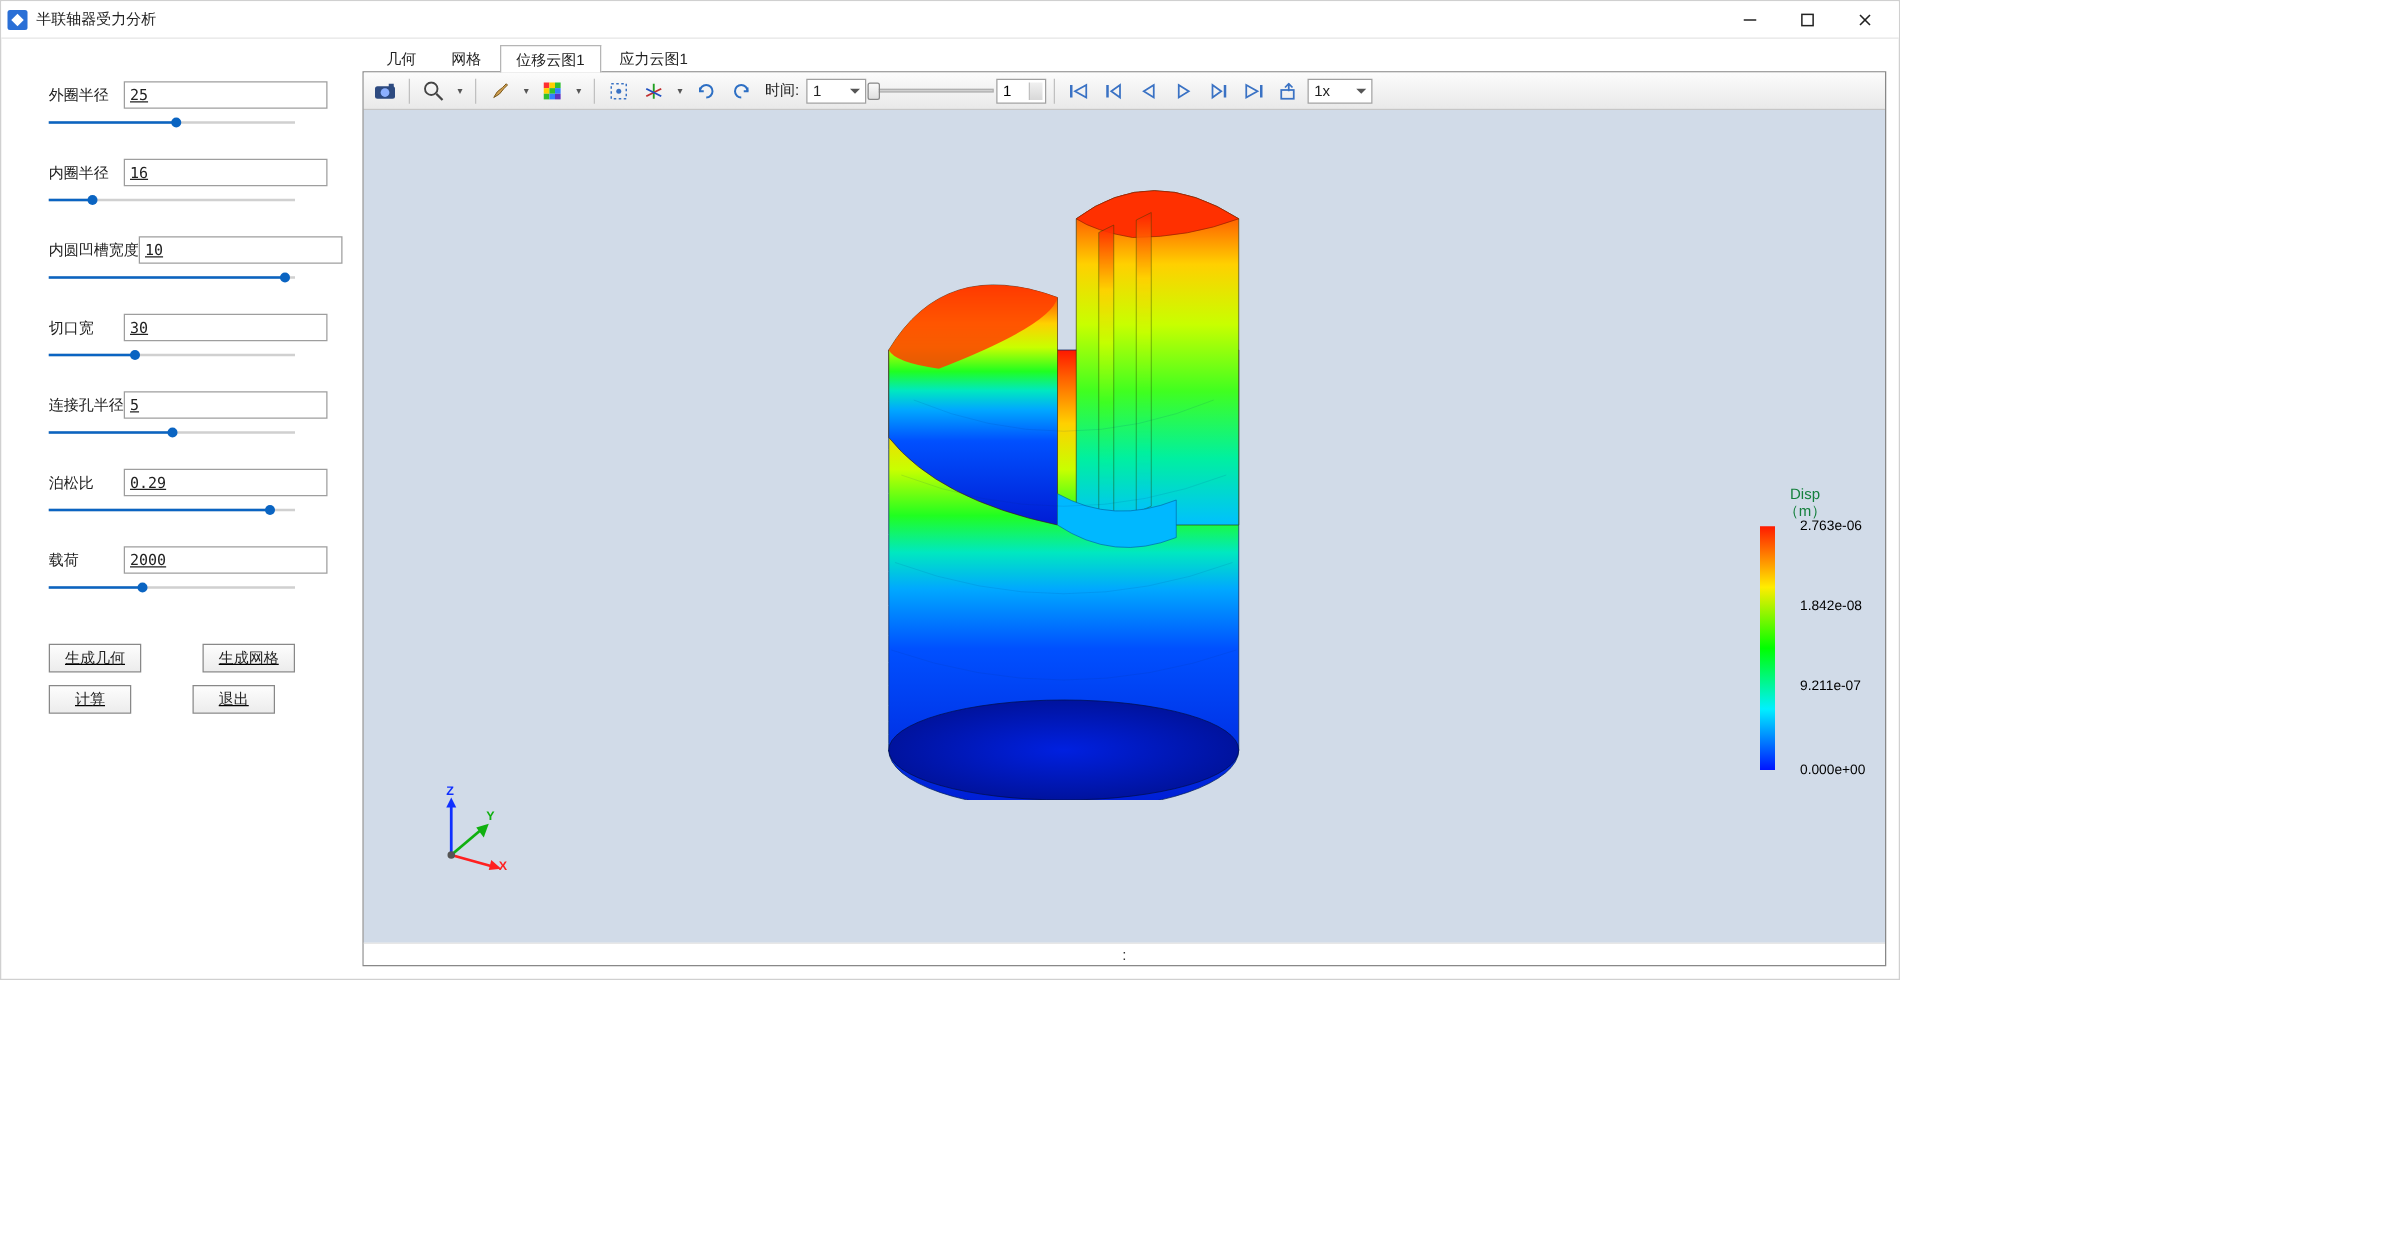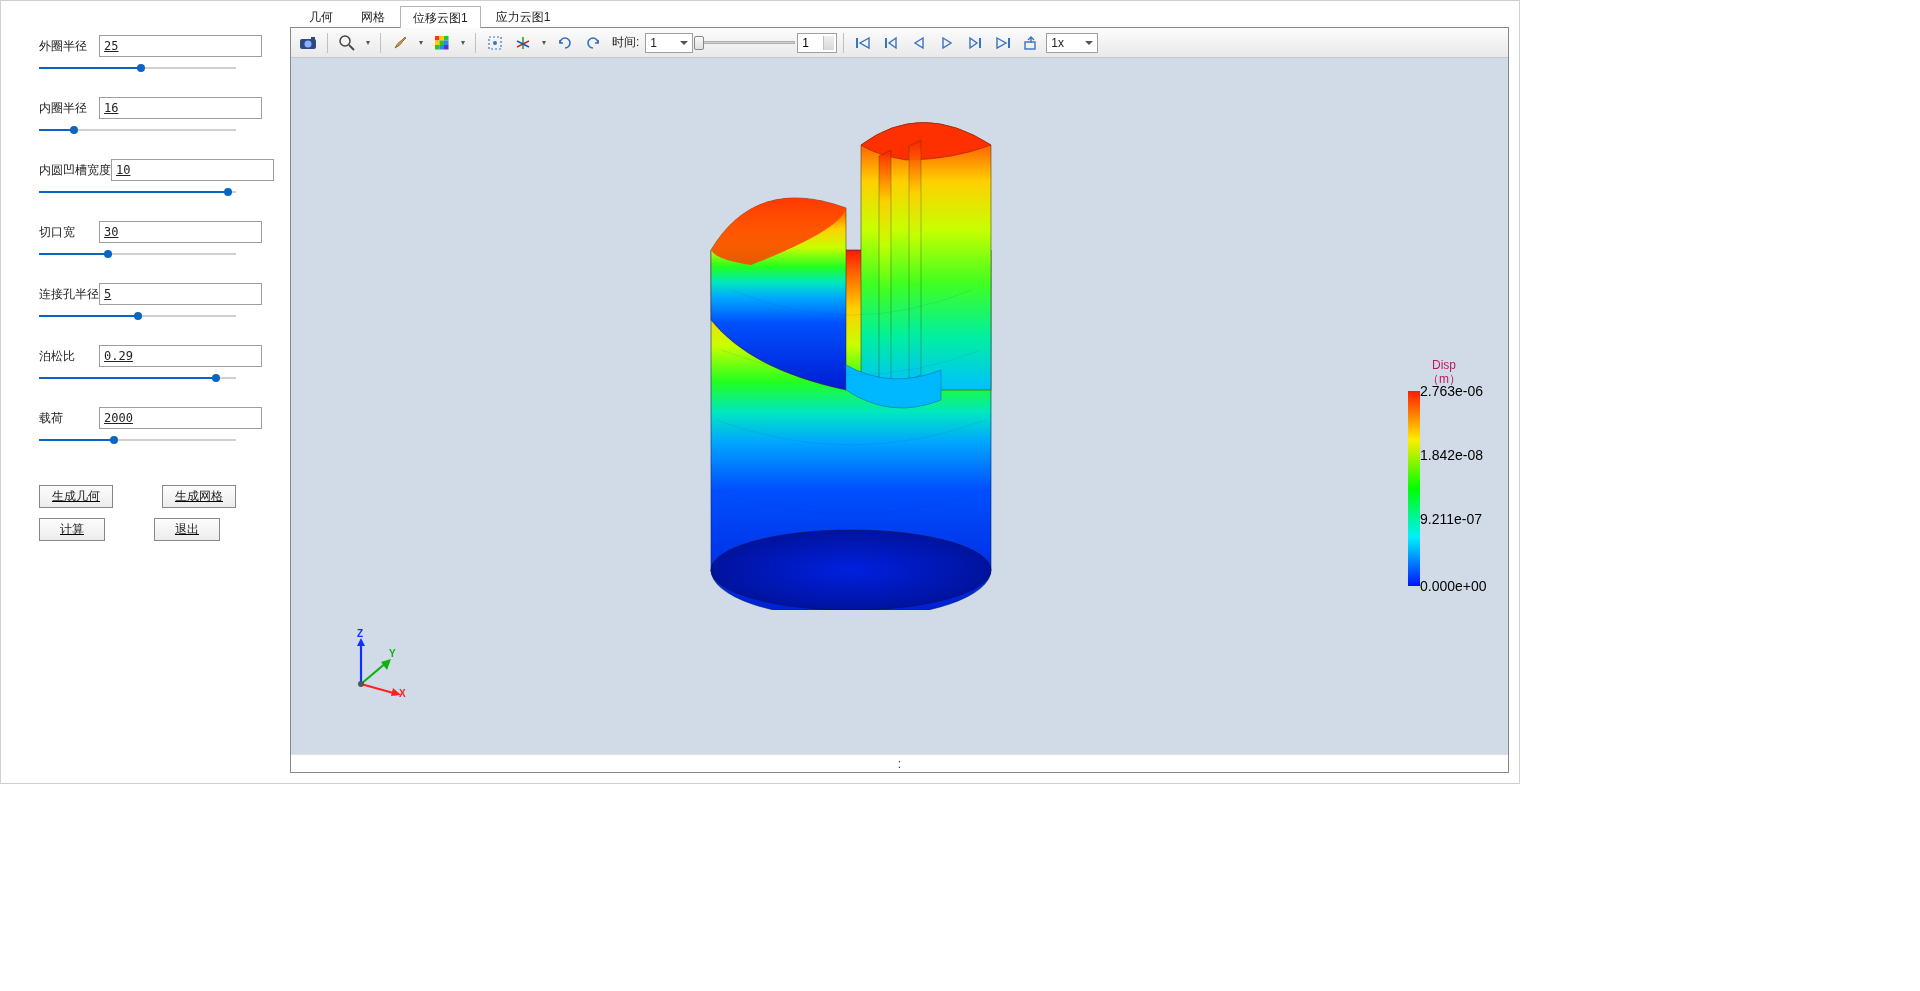--- a/index.html
+++ b/index.html
@@ -48,35 +48,61 @@
 .tslider .th { position: absolute; left: 0; width: 10px; height: 14px; background: linear-gradient(#fafafa,#e0e0e0); border: 1px solid #888; border-radius: 2px; transform: translateX(-50%); }
 .tspin { width: 40px; height: 20px; border: 1px solid #a0a0a0; background: #fff; font-size: 12px; padding: 0 12px 0 4px; display: flex; align-items: center; position: relative; }
 .tspin::after { content: ""; position: absolute; right: 2px; top: 2px; bottom: 2px; width: 10px; background: linear-gradient(#f0f0f0,#d8d8d8); border-left: 1px solid #c0c0c0; }
 
 .viewport { flex: 1; background: #d1dbe8; position: relative; overflow: hidden; }
 
 .triad { position: absolute; left: 52px; bottom: 52px; width: 70px; height: 70px; }
 .triad-lbl { position: absolute; font-size: 10px; font-weight: bold; }
 
 .legend { position: absolute; right: 28px; top: 300px; display: flex; flex-direction: column; align-items: center; }
-.legend-title { font-size: 12px; text-align: center; color: #be185d; line-height: 1.2; }
+.legend-title { font-size: 12px; text-align: center; color: #15803d; line-height: 1.2; }
 .legend-bar-wrap { display: flex; margin-top: 4px; }
 .legend-bar { width: 12px; height: 195px; background: linear-gradient(to bottom, #ff1b00 0%, #ffed00 25%, #00ff00 50%, #00f0ff 75%, #0014ff 100%); }
 .legend-ticks { position: relative; width: 60px; height: 195px; }
-.legend-ticks span { position: absolute; left: 0; font-size: 14px; color: #000; transform: translateY(-50%); white-space: nowrap; }
+.legend-ticks span { position: absolute; left: 20px; font-size: 11px; color: #000; transform: translateY(-50%); white-space: nowrap; }
 
 .footer-colon { text-align: center; font-size: 12px; color: #333; height: 18px; line-height: 18px; background: #fff; border-top: 1px solid #e0e0e0; }
 
 .model { position: absolute; left: 400px; top: 32px; width: 320px; height: 520px; }
 </style>
 </head>
 <body>
 
 <div class="window">
 
+  <div class="titlebar">
+    <span class="appicon">
+      <svg viewBox="0 0 18 18">
+          <rect x="1" y="1" width="16" height="16" rx="2" fill="#2a6fd6"></rect>
+          <path d="M4 9 L9 4 L14 9 L9 14 Z" fill="#fff"></path>
+        </svg>
+    </span>
+    <span class="title">半联轴器受力分析</span>
+    <span class="spacer"></span>
+    <div class="winbtn">
+        <svg width="12" height="12">
+          <line x1="1" y1="6" x2="11" y2="6" stroke="#222" stroke-width="1.2"></line>
+        </svg>
+      </div>
+    <div class="winbtn">
+        <svg width="12" height="12">
+          <rect x="1.5" y="1.5" width="9" height="9" fill="none" stroke="#222" stroke-width="1.2"></rect>
+        </svg>
+      </div>
+    <div class="winbtn">
+        <svg width="12" height="12">
+          <line x1="2" y1="2" x2="10" y2="10" stroke="#222" stroke-width="1.3"></line>
+          <line x1="10" y1="2" x2="2" y2="10" stroke="#222" stroke-width="1.3"></line>
+        </svg>
+      </div>
+  </div>
 
   <div class="body">
 
     <div class="side">
 
       <div class="param">
         <div class="param-row">
           <span class="param-label">外圈半径</span>
           <input class="param-input" value="25" style="">
         </div>

